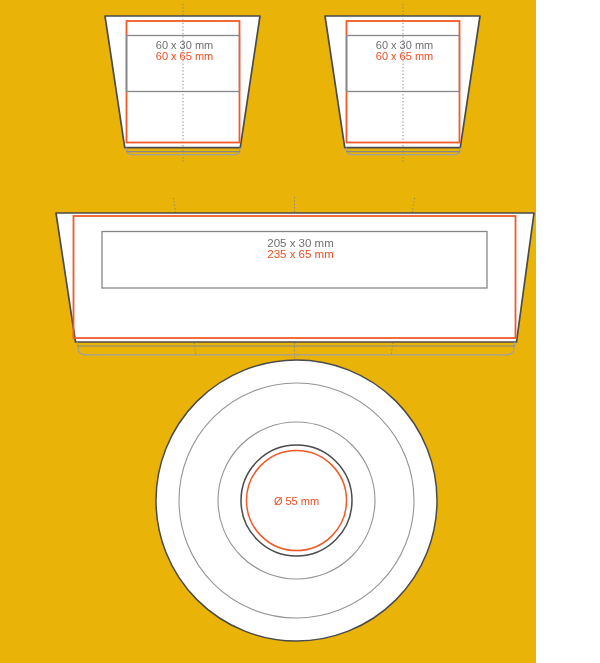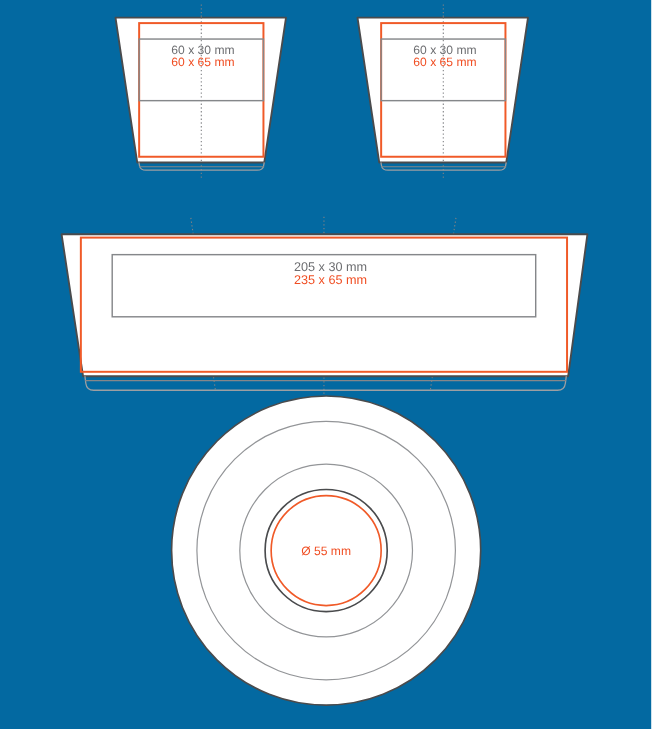--- a/index.html
+++ b/index.html
@@ -2,23 +2,23 @@
 <html><head>
 <meta charset="utf-8">
 <style>
   html, body {
     margin: 0;
     padding: 0;
     background: #ffffff;
   }
   #stage {
     position: relative;
-    width: 592px;
+    width: 536px;
     height: 663px;
-    background: #0369a1;
+    background: #eab308;
     overflow: hidden;
     font-family: "Liberation Sans", sans-serif;
   }
   svg { display: block; }
   .t-gray {
     font-family: "Liberation Sans", sans-serif;
     font-size: 11px;
     fill: #6d6e71;
   }
   .t-orange {

